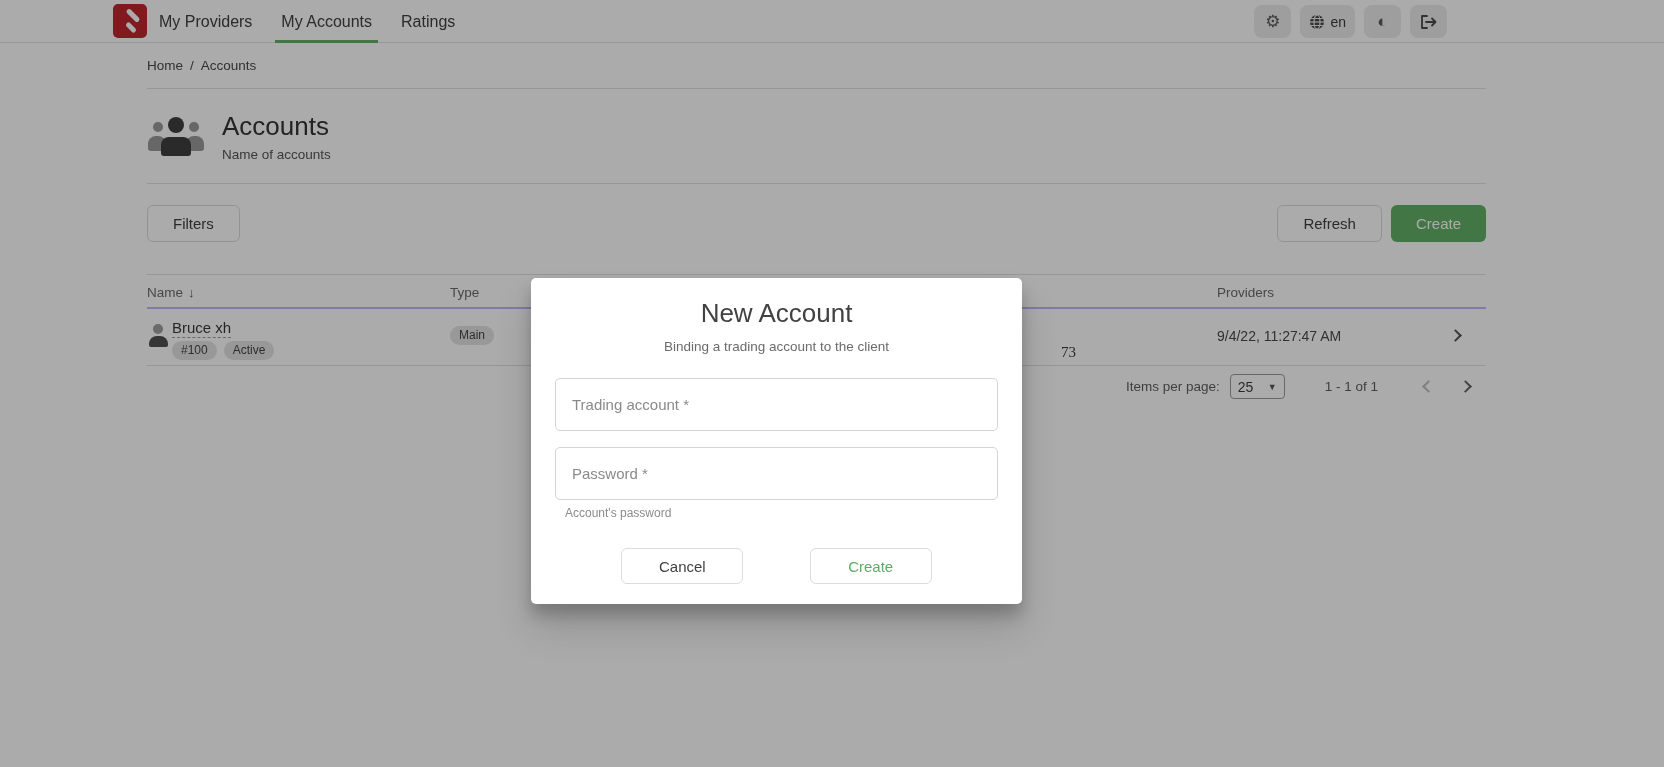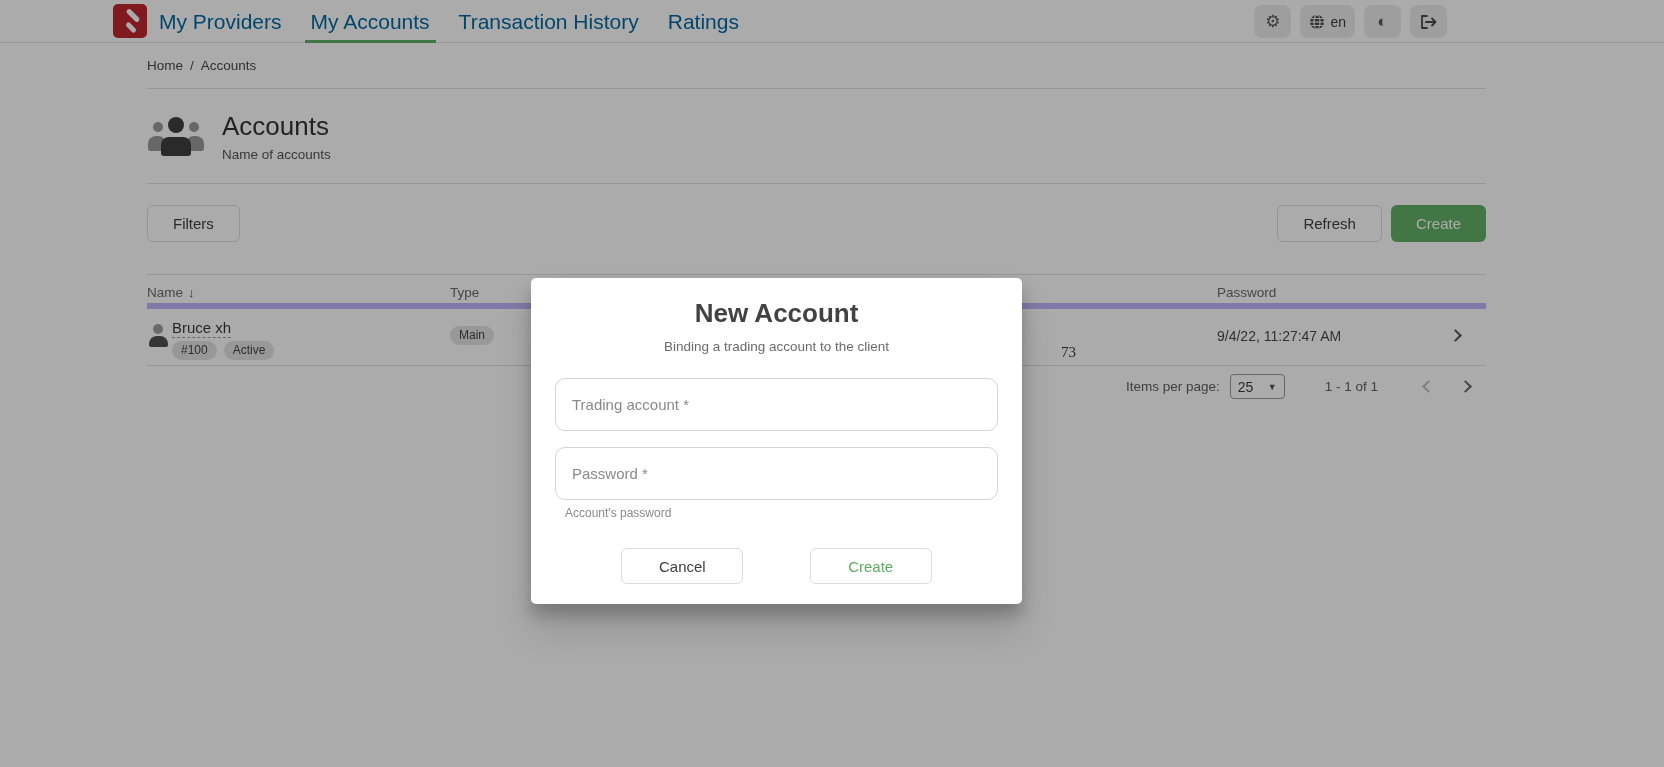--- a/index.html
+++ b/index.html
@@ -7,21 +7,21 @@
   body { font-family: "Liberation Sans", sans-serif; background: #ffffff; overflow: hidden; }
   #screen { position: relative; width: 1664px; height: 767px; background: #ffffff; overflow: hidden; }
 
   
   .topnav { position: absolute; top: 0; left: 0; right: 0; height: 43px; background: #fff; border-bottom: 1px solid #e4e4e4; z-index: 10; }
   .logo { position: absolute; left: 113px; top: 4px; width: 34px; height: 34px; background: #c0282d; border-radius: 5px; overflow: hidden; cursor: pointer; }
   .logo .bar { position: absolute; background: #fff; border-radius: 3px; transform: rotate(45deg); }
   .logo .bar1 { width: 16px; height: 5px; top: 9px; left: 12px; }
   .logo .bar2 { width: 12px; height: 5px; top: 21px; left: 12px; }
   .nav-links { position: absolute; left: 157px; top: 0; height: 43px; display: flex; gap: 25px; }
-  .nav-link { position: relative; display: flex; align-items: center; height: 43px; padding: 0 2px; font-size: 21px; color: #0369a1; cursor: pointer; white-space: nowrap; }
+  .nav-link { position: relative; display: flex; align-items: center; height: 43px; padding: 0 2px; font-size: 16px; color: #404040; cursor: pointer; white-space: nowrap; }
   .nav-link.active::after { content: ""; position: absolute; left: -4px; right: -4px; bottom: 0; height: 3px; background: #63b067; }
   .nav-actions { position: absolute; right: 217px; top: 5px; display: flex; gap: 9px; }
   .icon-btn { min-width: 37px; height: 33px; background: #ececec; border: none; border-radius: 8px; display: flex; align-items: center; justify-content: center; gap: 5px; padding: 0 9px; color: #4a4a4a; cursor: pointer; font-family: "Liberation Sans", sans-serif; }
   .glyph { font-size: 17px; line-height: 1; color: #5a5a5a; }
   .lang-text { font-size: 14px; color: #3b3b3b; }
 
   
   .content { position: absolute; left: 108px; top: 43px; width: 1339px; margin-left: 39px; }
   .breadcrumb { margin-top: 15px; font-size: 13.5px; color: #4a4a4a; display: flex; gap: 7px; }
   .breadcrumb .crumb-link { cursor: pointer; }
@@ -47,21 +47,21 @@
   
   .toolbar { margin-top: 21px; display: flex; align-items: center; }
   .toolbar .spacer { flex: 1; }
   .btn { height: 37px; border-radius: 6px; font-size: 15px; padding: 0 25px; cursor: pointer; font-family: "Liberation Sans", sans-serif; }
   .btn-outline { background: #fff; border: 1px solid #dcdcdc; color: #3f3f3f; }
   .btn-green { background: #63b067; border: none; color: #fff; }
   .toolbar .btn + .btn { margin-left: 9px; }
 
   
   .table { margin-top: 32px; }
-  .thead { position: relative; height: 35px; border-top: 1px solid #e0e0e0; border-bottom: 6px solid #c4b5fd; font-size: 13.5px; color: #6b6b6b; }
+  .thead { position: relative; height: 35px; border-top: 1px solid #e0e0e0; border-bottom: 2px solid #c4b5fd; font-size: 13.5px; color: #6b6b6b; }
   .thead .cell { position: absolute; top: 0; line-height: 35px; }
   .col-name { left: 0; }
   .col-type { left: 303px; }
   .col-connected { left: 1070px; }
   .sort-arrow { font-size: 13px; color: #555; margin-left: 5px; }
   .trow { position: relative; height: 57px; border-bottom: 1px solid #e0e0e0; cursor: pointer; }
   .avatar { position: absolute; left: 2px; top: 15px; width: 19px; height: 25px; }
   .avatar .a-head { position: absolute; left: 4px; top: 0; width: 10px; height: 10px; border-radius: 50%; background: #9e9e9e; }
   .avatar .a-body { position: absolute; left: 0; top: 12px; width: 19px; height: 11px; border-radius: 8px 8px 2px 2px; background: #4f4f4f; }
   .name-cell { position: absolute; left: 25px; top: 10px; font-size: 15px; color: #3a3a3a; }
@@ -78,25 +78,25 @@
   .page-select { width: 55px; height: 25px; margin-left: 10px; border: 1px solid #9c9c9c; border-radius: 4px; display: flex; align-items: center; justify-content: space-between; padding: 0 7px; font-size: 14px; color: #3c3c3c; background: #fff; cursor: pointer; }
   .caret { font-size: 9px; color: #555; }
   .range { margin-left: 40px; color: #5f5f5f; }
   .chev { width: 9px; height: 9px; border-top: 2px solid #666; border-left: 2px solid #666; cursor: pointer; }
   .chev-left { margin-left: 46px; transform: rotate(-45deg); border-color: #bdbdbd; }
   .chev-right { margin-left: 28px; transform: rotate(135deg); }
 
   
   .overlay { position: absolute; inset: 0; background: rgba(0,0,0,0.33); z-index: 40; }
   .modal { position: absolute; left: 531px; top: 278px; width: 491px; z-index: 50; background: #fff; border-radius: 5px; padding: 20px 24px 20px; box-shadow: 0 11px 15px rgba(0,0,0,0.2), 0 24px 38px rgba(0,0,0,0.14); }
-  .modal-title { text-align: center; font-size: 26px; font-weight: 700; color: #424242; line-height: 1.2; }
+  .modal-title { text-align: center; font-size: 26px; font-weight: 400; color: #424242; line-height: 1.2; }
   .modal-subtitle { text-align: center; font-size: 13.5px; color: #6b6b6b; margin-top: 10px; }
   .field-group { margin-top: 24px; }
   .field-group.second { margin-top: 16px; }
-  .text-input { width: 100%; height: 53px; border: 1px solid #d4d4d4; border-radius: 10px; padding: 0 16px; font-size: 15px; color: #333; font-family: "Liberation Sans", sans-serif; outline: none; background: #fff; }
+  .text-input { width: 100%; height: 53px; border: 1px solid #d4d4d4; border-radius: 5px; padding: 0 16px; font-size: 15px; color: #333; font-family: "Liberation Sans", sans-serif; outline: none; background: #fff; }
   .text-input::placeholder { color: #8a8a8a; opacity: 1; }
   .hint { margin-top: 6px; padding-left: 10px; font-size: 12px; color: #8a8a8a; }
   .modal-actions { margin-top: 28px; display: flex; justify-content: space-evenly; }
   .mbtn { width: 122px; height: 36px; background: #fff; border: 1px solid #dcdcdc; border-radius: 6px; font-size: 15px; cursor: pointer; font-family: "Liberation Sans", sans-serif; }
   .mbtn-cancel { color: #3f3f3f; }
   .mbtn-create { color: #5eac62; }
 
   svg { display: block; }
 </style>
 </head>
@@ -105,21 +105,20 @@
 <div id="screen">
 
   <header class="topnav">
     <div class="logo">
       <span class="bar bar1"></span>
       <span class="bar bar2"></span>
     </div>
     <nav class="nav-links">
       <span class="nav-link">My Providers</span>
       <span class="nav-link active">My Accounts</span>
-      <span class="nav-link">Transaction History</span>
       <span class="nav-link">Ratings</span>
     </nav>
     <div class="nav-actions">
       <button class="icon-btn">
         <span class="glyph">⚙</span>
       </button>
       <button class="icon-btn">
         <span>
           <svg width="16" height="16" viewBox="0 0 16 16">
             <circle cx="8" cy="8" r="7" fill="#4a4a4a"></circle>
@@ -179,21 +178,21 @@
       <button class="btn btn-outline">Refresh</button>
       <button class="btn btn-green">Create</button>
     </div>
 
     <div class="table">
       <div class="thead">
         <span class="cell col-name">
           <span>Name</span><span class="sort-arrow">↓</span>
         </span>
         <span class="cell col-type">Type</span>
-        <span class="cell col-connected">Password</span>
+        <span class="cell col-connected">Providers</span>
       </div>
 
       <div class="trow">
         <span class="avatar">
           <span class="a-head"></span>
             <span class="a-body"></span>
         </span>
         <span class="name-cell">
           <span class="name-link">Bruce xh</span>
         </span>

